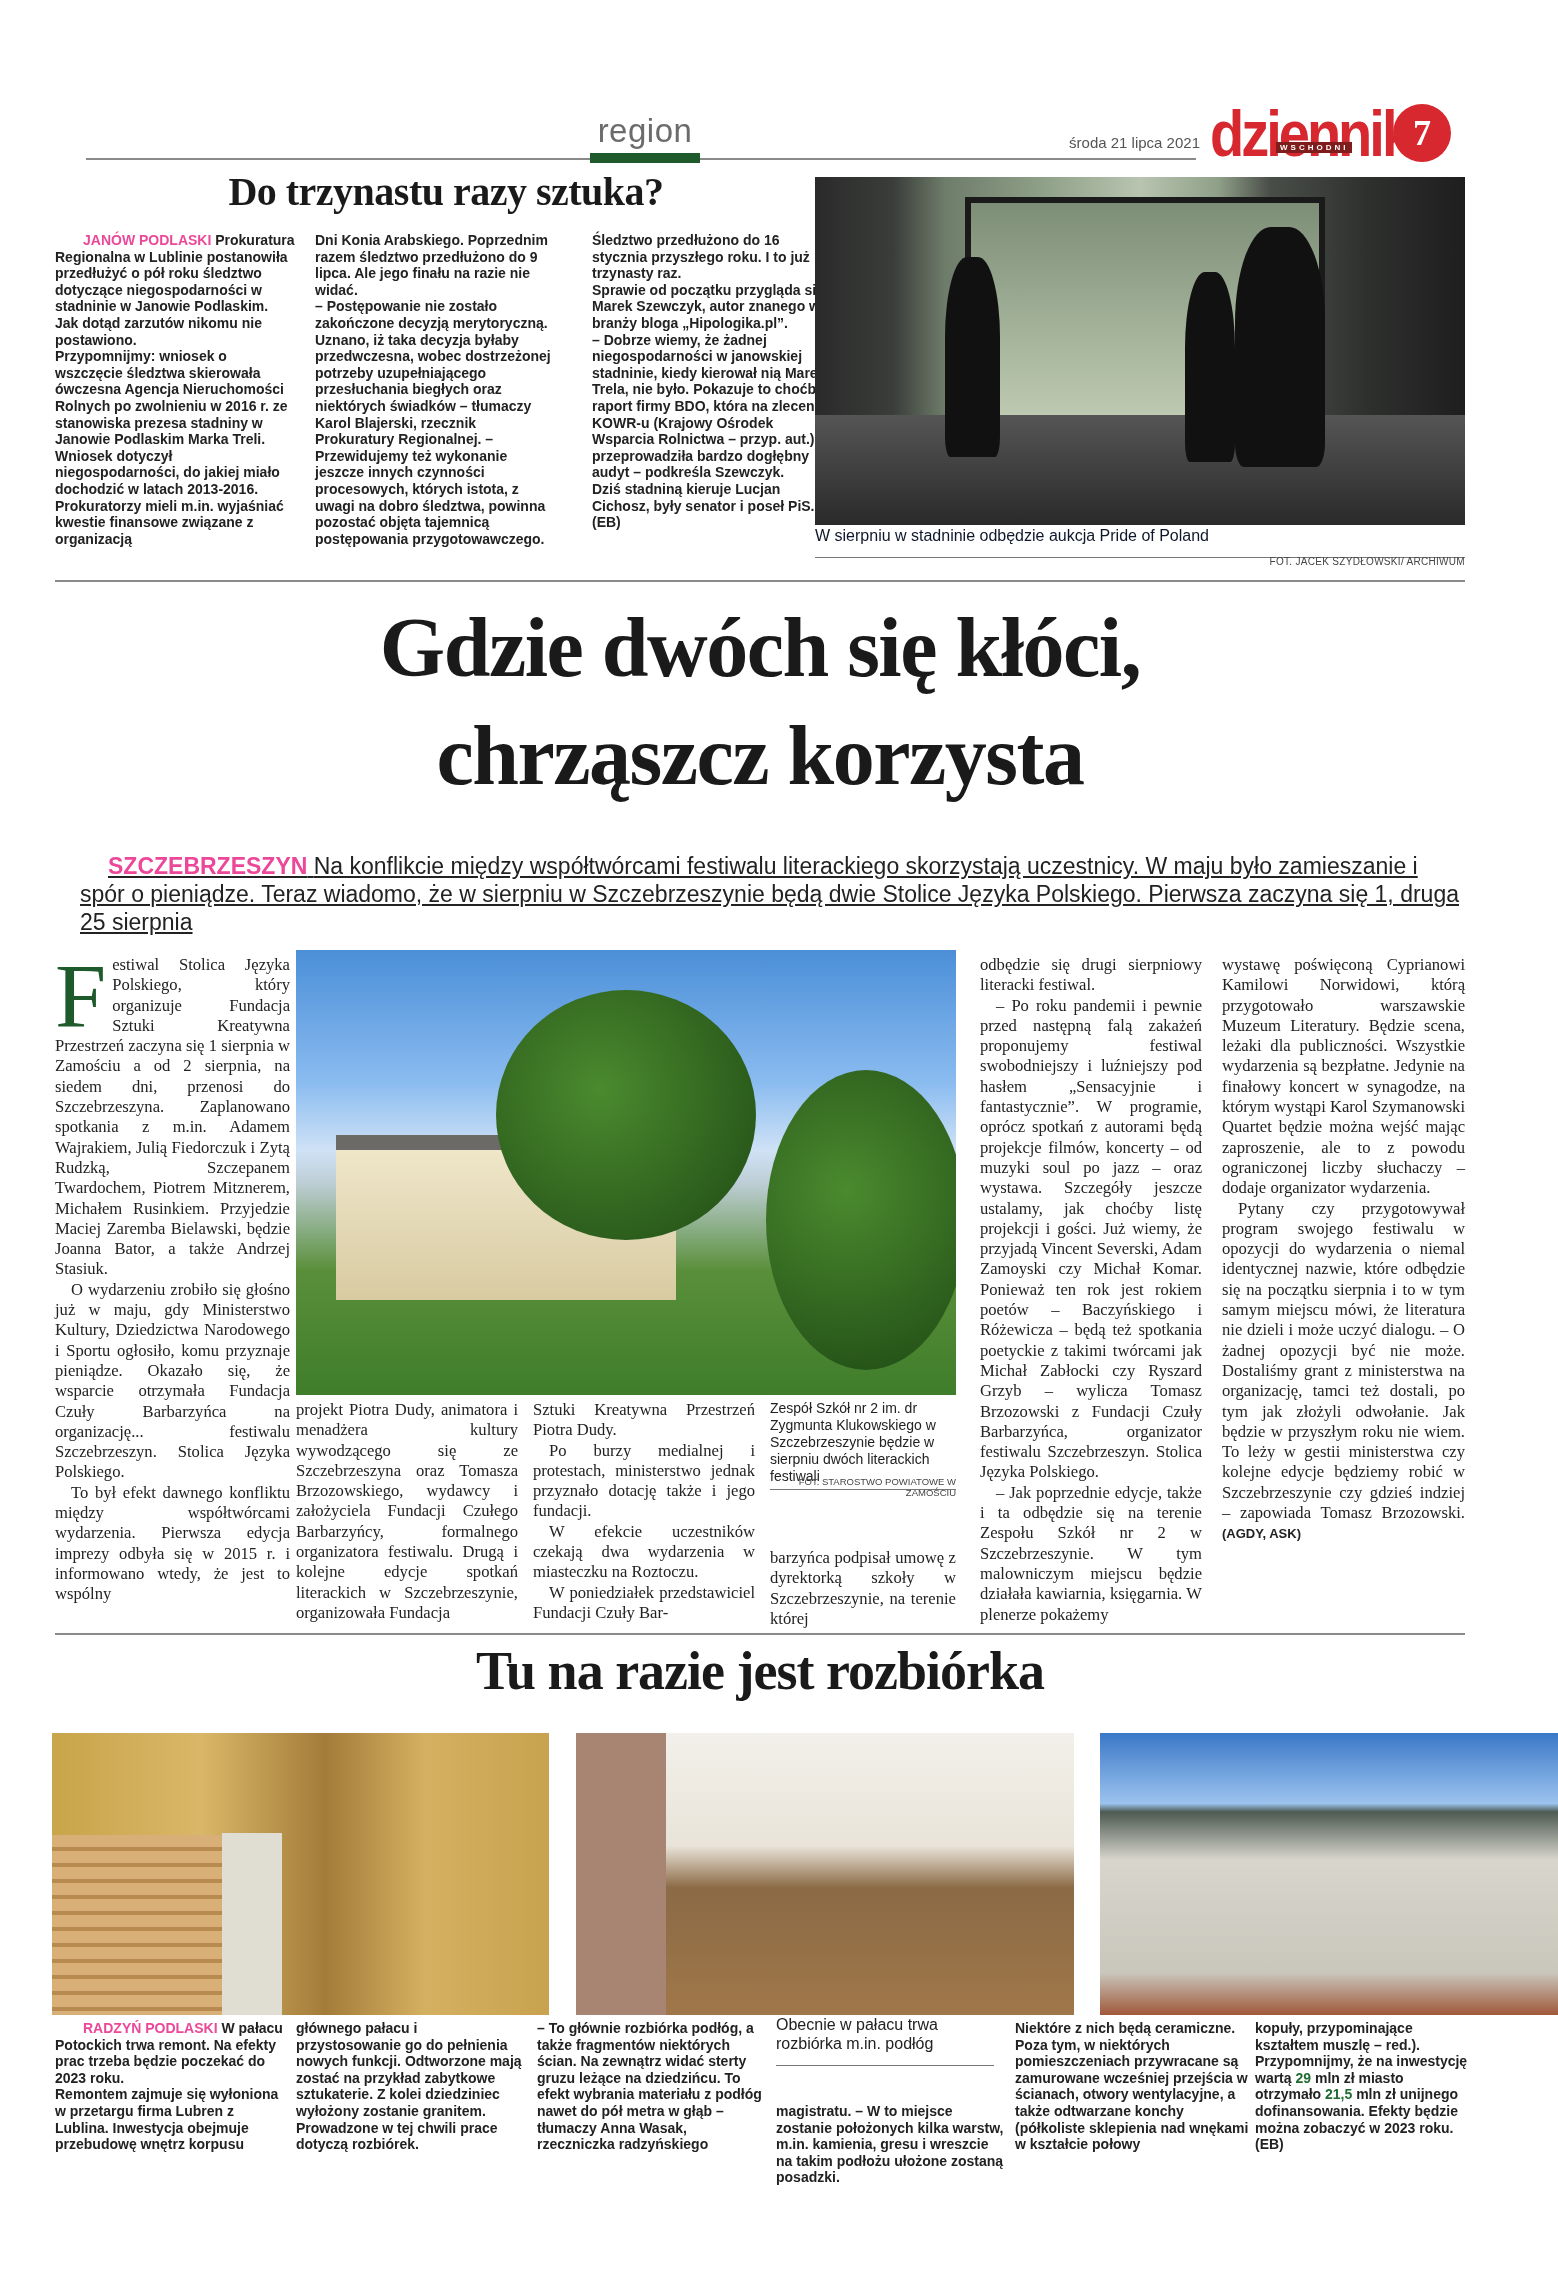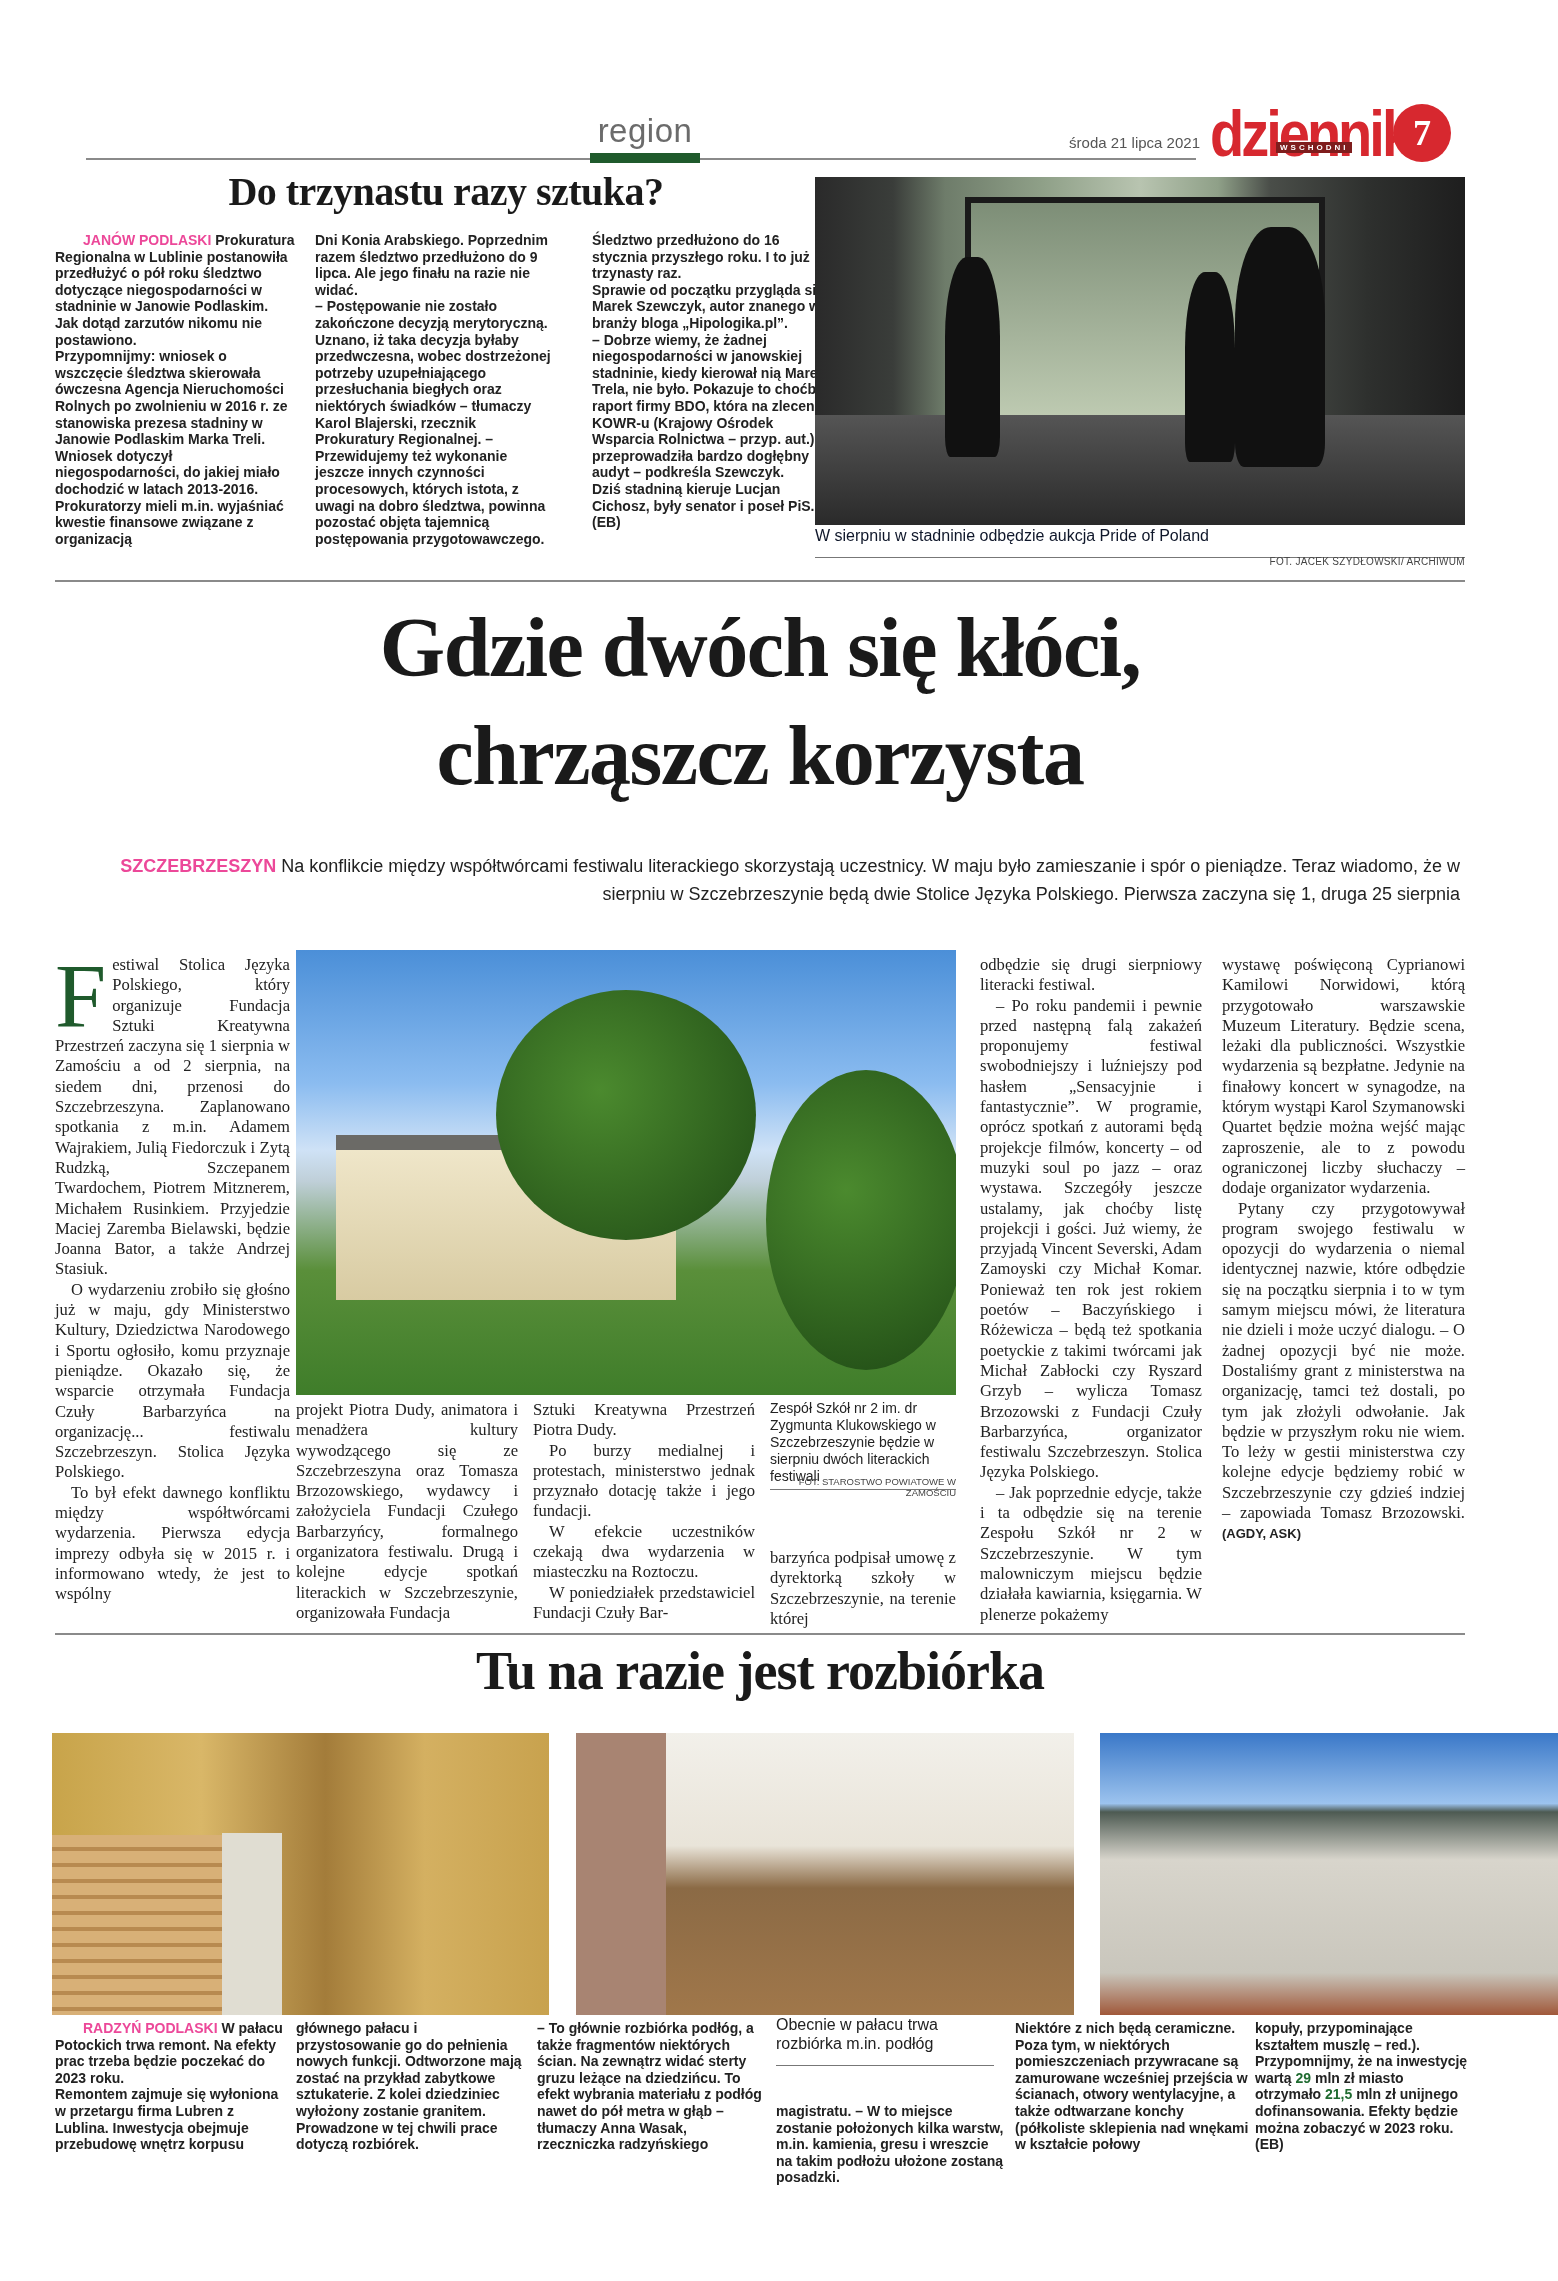--- a/index.html
+++ b/index.html
@@ -35,22 +35,22 @@
   .a1-photo .fig { position: absolute; background: #111; border-radius: 40% 40% 10% 10%; }
   .a1-caption { position: absolute; left: 815px; top: 527px; width: 650px; font-size: 16px; color: #0f172a;
     border-bottom: 1.5px solid #777; padding-bottom: 12px; }
   .a1-credit { position: absolute; left: 815px; top: 556px; width: 650px; text-align: right; font-size: 10px;
     color: #444; letter-spacing: 0.3px; }
   .sep { position: absolute; left: 55px; width: 1410px; height: 2px; background: #8a8a8a; }
 
   
   .main-title { position: absolute; left: 55px; top: 594px; width: 1410px; text-align: center;
     font-family: "Liberation Serif", serif; font-weight: 700; font-size: 84px; line-height: 108px; letter-spacing: -1.5px; color: #1a1a1a; }
-  .lead { position: absolute; left: 80px; top: 852px; width: 1380px; text-align: right; font-size: 18px;
-    line-height: 28px; color: #222; font-family: "Liberation Sans", sans-serif; }
+  .lead { position: absolute; left: 80px; top: 852px; width: 1380px; text-align: left; font-size: 23px;
+    line-height: 28px; color: #222; font-family: "Liberation Sans", sans-serif; text-decoration: underline; }
   .lead .kicker { font-weight: 700; }
   .serif-col { position: absolute; font-family: "Liberation Serif", serif; font-size: 16.6px; line-height: 20.3px;
     color: #222; text-align: justify; }
   .serif-col p { margin: 0; text-indent: 16px; }
   .serif-col p.noind { text-indent: 0; }
   .dropcap { float: left; font-family: "Liberation Serif", serif; font-size: 92px; line-height: 78px; color: #1f5a2c;
     margin: 2px 6px 0 0; font-weight: 400; }
   .main-photo { position: absolute; left: 296px; top: 950px; width: 660px; height: 445px; overflow: hidden;
     background: linear-gradient(180deg,#4b8fd8 0%,#8bbcf0 30%,#cfe2f6 45%,#bfcfd8 52%,#5a8f3a 72%,#3f7d2a 100%); }
   .main-photo .building { position: absolute; left: 40px; top: 200px; width: 340px; height: 150px; background: linear-gradient(180deg,#efe6c9,#d8cba2); }

